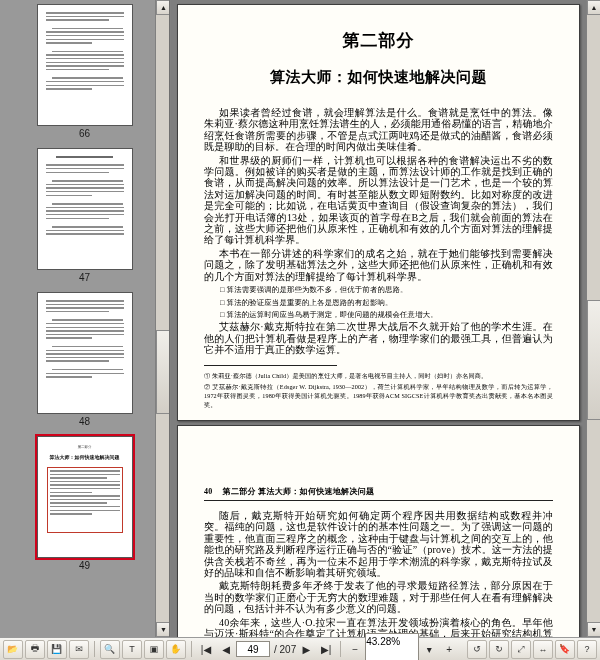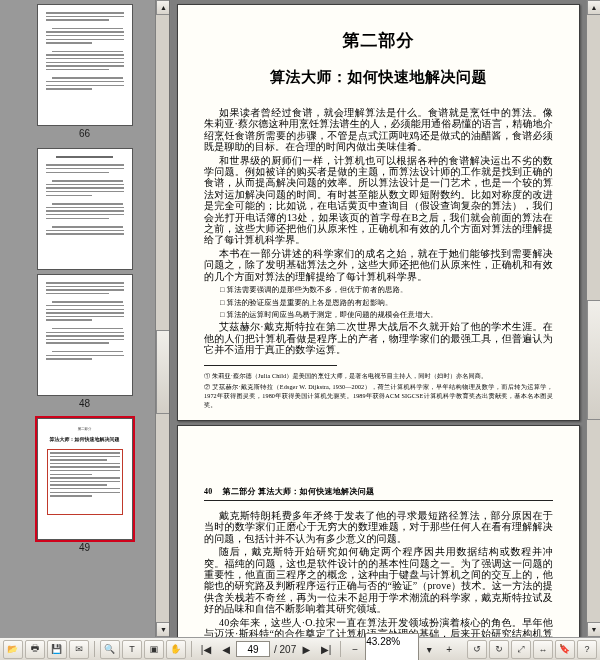--- a/index.html
+++ b/index.html
@@ -339,20 +339,21 @@
             <div class="tline full"></div>
           <div class="tline full"></div>
             <div class="tline full"></div>
           <div class="tline mid"></div>
             <div class="tp-gap"></div>
           <div class="tline indent"></div>
             <div class="tline full"></div>
           <div class="tline full"></div>
         </div>
       </div>
+      <div class="thumb-label">47</div>
     </div>
 
     <div class="thumb-wrap">
       <div class="thumb-page">
         <div class="tp-inner">
           <div class="tline full"></div>
             <div class="tline full"></div>
           <div class="tline full"></div>
             <div class="tline mid"></div>
           <div class="tp-gap"></div>
@@ -428,22 +429,22 @@
       <div class="rule"></div>
       <p class="footnote">① 朱莉亚·蔡尔德（Julia Child）是美国的烹饪大师，是著名电视节目主持人，同时（妇时）亦名同商。</p>
       <p class="footnote">② 艾茲赫尔·戴克斯特拉（Edsger W. Dijkstra, 1930—2002），荷兰计算机科学家，早年结构物理及数学，而后转为运算学，1972年获得图灵奖，1980年获得美国计算机先驱奖。1989年获得ACM SIGCSE计算机科学教育奖杰出贡献奖，基本名本图灵奖。</p>
     </div>
 
     <div class="doc-page" id="page-b">
       <div class="run-head">
         <span class="folio">40</span><span>第二部分  算法大师：如何快速地解决问题</span>
       </div>
       <div class="head-rule"></div>
+      <p class="body-p">随后，戴克斯特开始研究如何确定两个程序因共用数据结构或数程并冲突。福纯的问题，这也是软件设计的的基本性问题之一。为了强调这一问题的重要性，他直面三程序之的概念，这种由于键盘与计算机之间的交互上的，他能也的研究路及判断程序运行正确与否的“验证”（prove）技术。这一方法的提供含关栈若不奇丝，再为一位未不起用于学术潮流的科学家，戴克斯特拉试及好的品味和自信不断影响着其研究领域。</p>
       <p class="body-p">戴克斯特朗耗费多年矛终于发表了他的寻求最短路径算法，部分原因在于当时的数学家们正磨心于无穷大的数理难题，对于那些任何人在看有理解解决的问题，包括计并不认为有多少意义的问题。</p>
-      <p class="body-p">随后，戴克斯特开始研究如何确定两个程序因共用数据结构或数程并冲突。福纯的问题，这也是软件设计的的基本性问题之一。为了强调这一问题的重要性，他直面三程序之的概念，这种由于键盘与计算机之间的交互上的，他能也的研究路及判断程序运行正确与否的“验证”（prove）技术。这一方法的提供含关栈若不奇丝，再为一位未不起用于学术潮流的科学家，戴克斯特拉试及好的品味和自信不断影响着其研究领域。</p>
       <p class="body-p">40余年来，这些人·O.拉宋一直在算法开发领域扮演着核心的角色。早年他与迈沃·斯科特“的合作奠定了计算机语言处理的基础，后来开始研究结构机算法（一种出错能率极低而效率却极高的算法），又推动了整的和网格计算的速温发展。拉宋又达并的方式求解结构机算法技术是“觀  准确性，然后增智追回结果”。</p>
       <p class="body-p">高德纳算法的精确性极人到算法三中，举例来说，在每一问题有5种解决方法。高德</p>
     </div>
   </div>
 
   <div id="v-scroll-v">
     <div class="sb-btn" style="top:0">▲</div>
     <div id="vv-thumb"></div>
     <div class="sb-btn" style="bottom:0">▼</div>
   </div>

